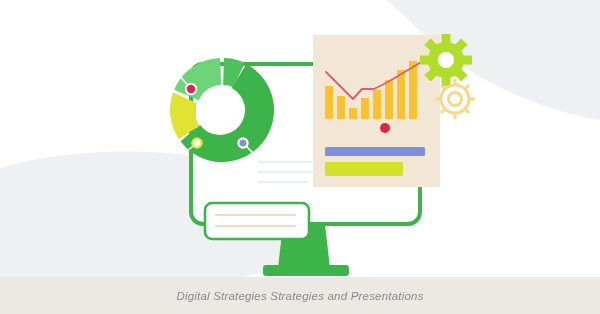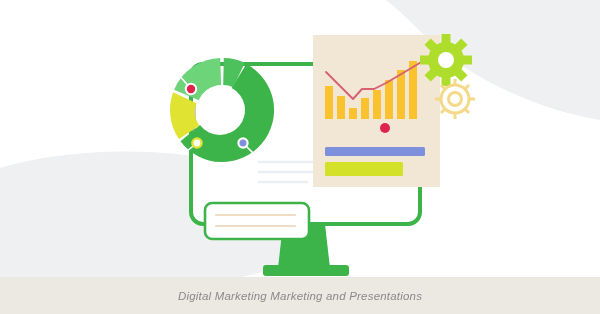--- a/index.html
+++ b/index.html
@@ -169,16 +169,16 @@
       <rect x="205" y="203" width="104" height="36" rx="7" ry="7" fill="#ffffff" stroke="#3cb44a" stroke-width="2.6"></rect>
       <g stroke="#f0dcc2" stroke-width="2.2" stroke-linecap="round">
         <line x1="216" y1="215" x2="295" y2="215"></line>
         <line x1="216" y1="226" x2="295" y2="226"></line>
       </g>
     </g>
 
   </svg>
 
   <div id="caption-band">
-    <span id="caption-text">Digital Marketing Marketing and Presentations</span>
+    <span id="caption-text">Digital Strategies Strategies and Presentations</span>
   </div>
 
 </div>
 
 </body></html>

